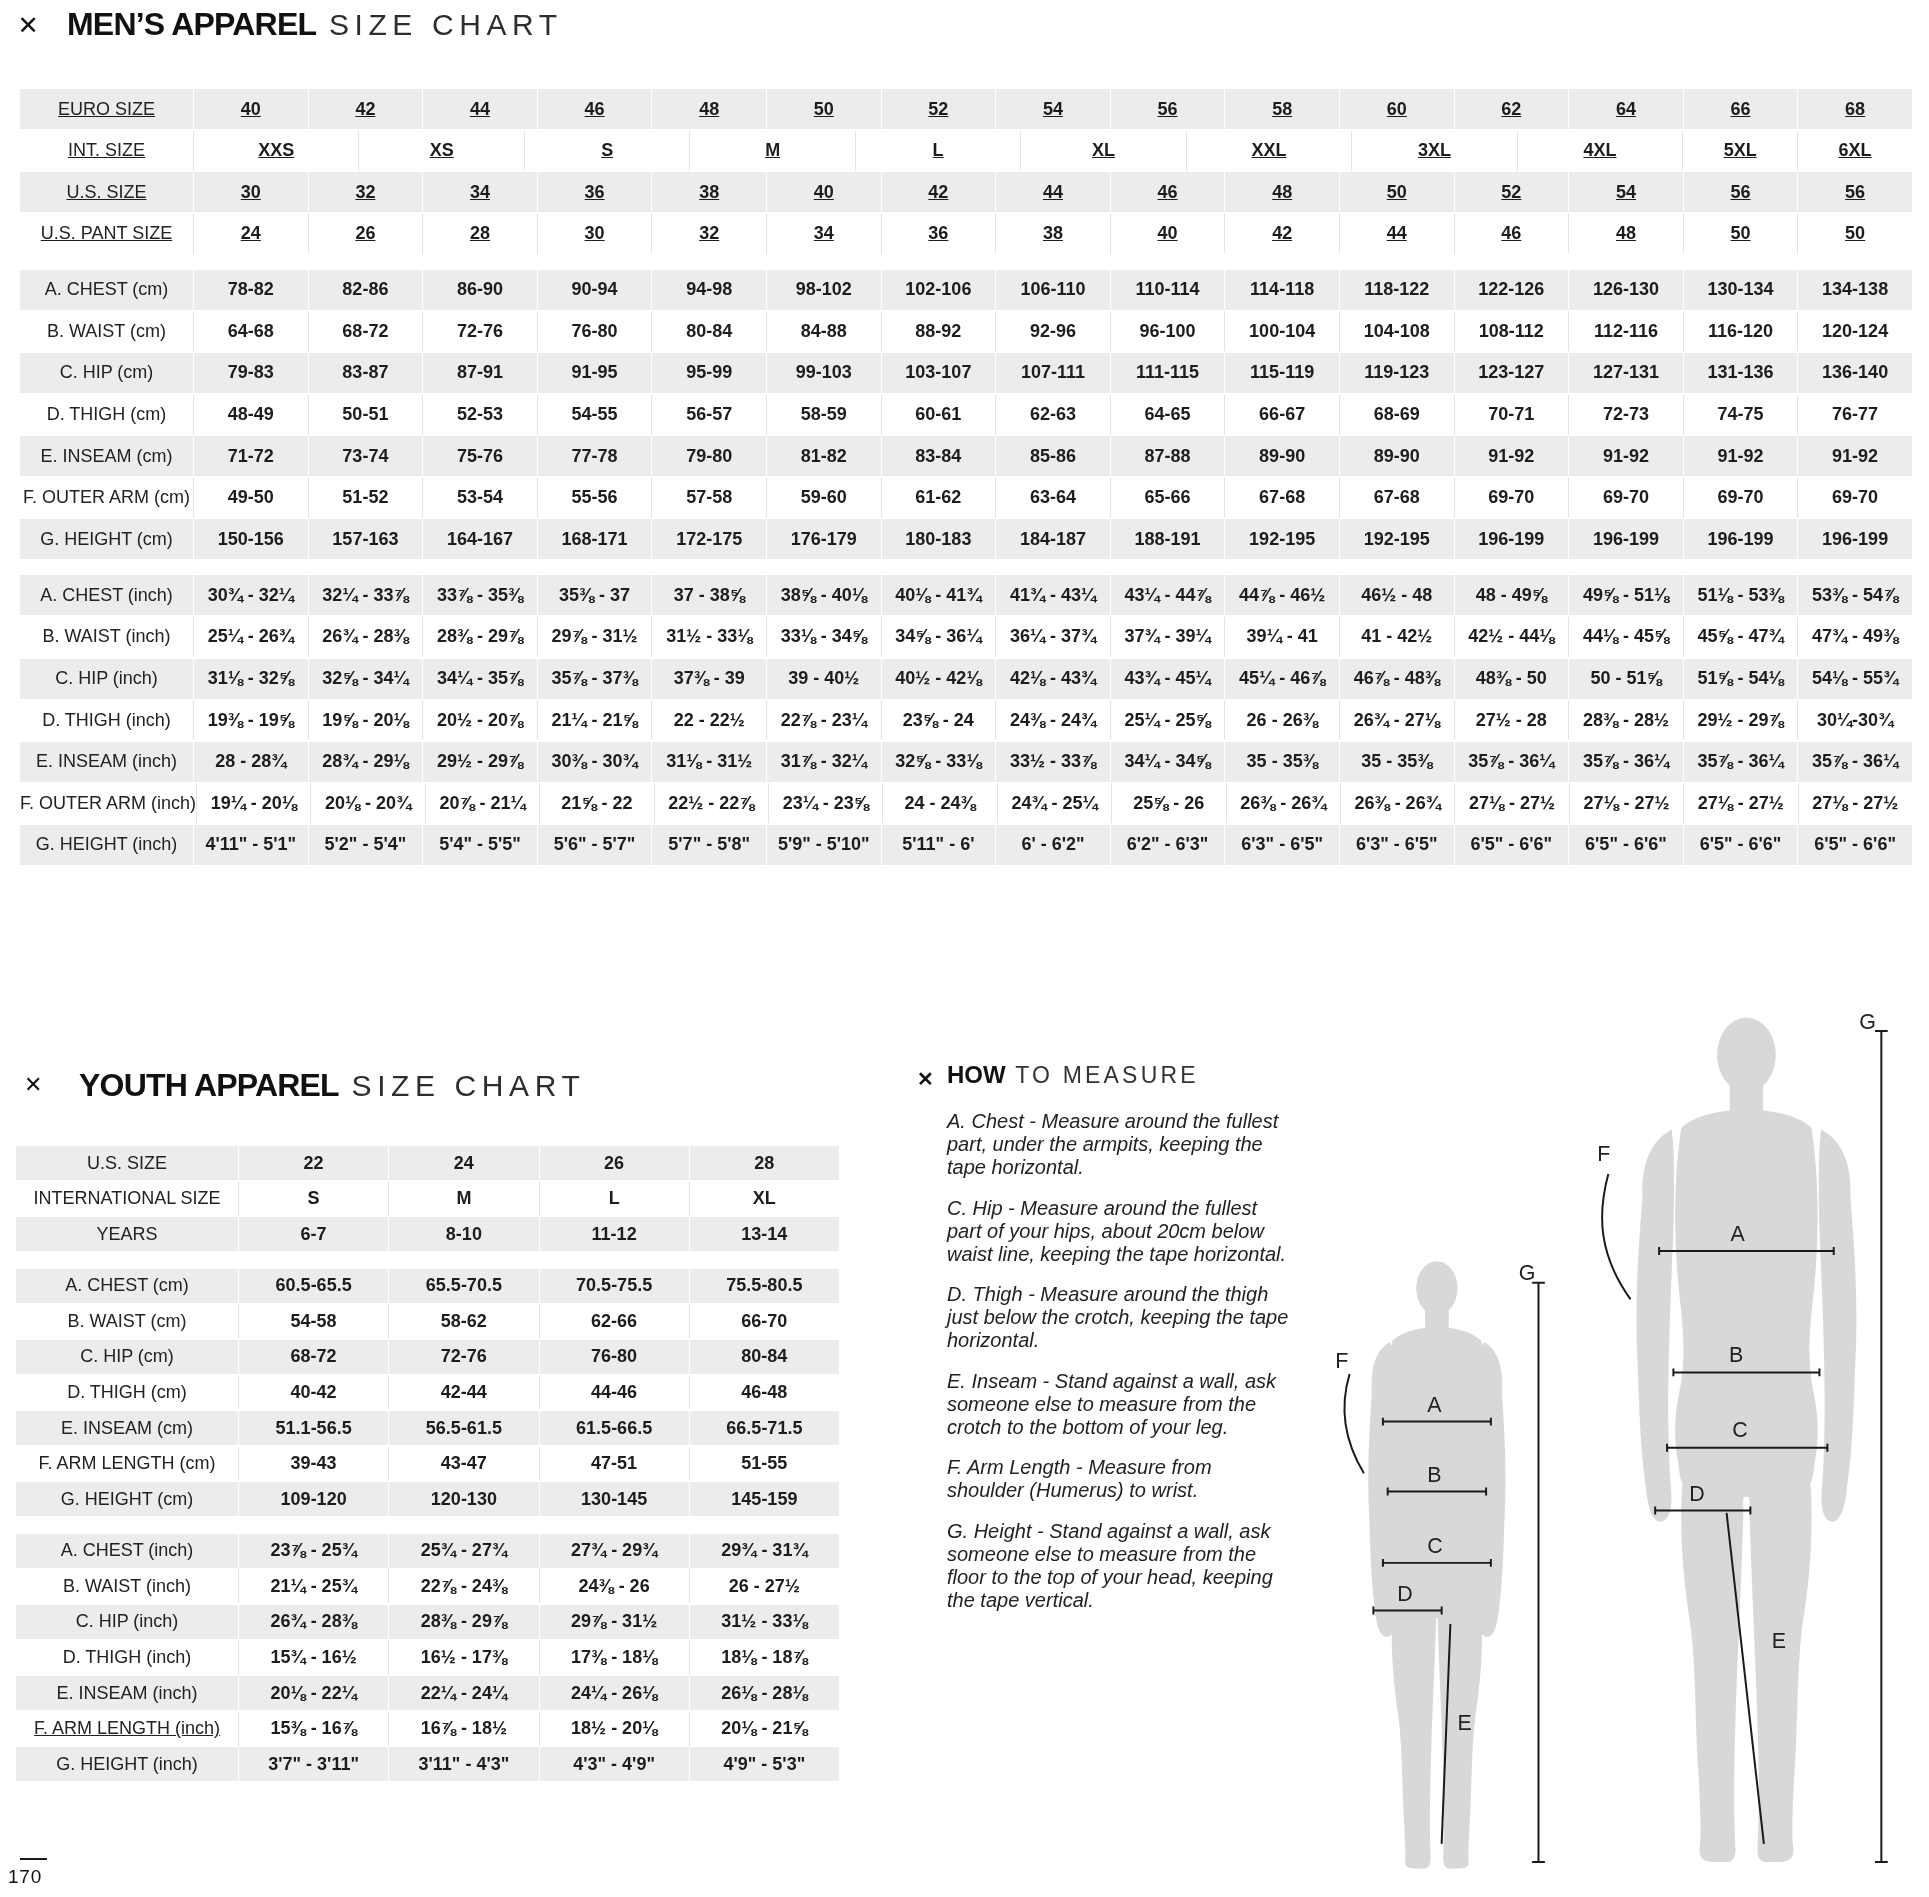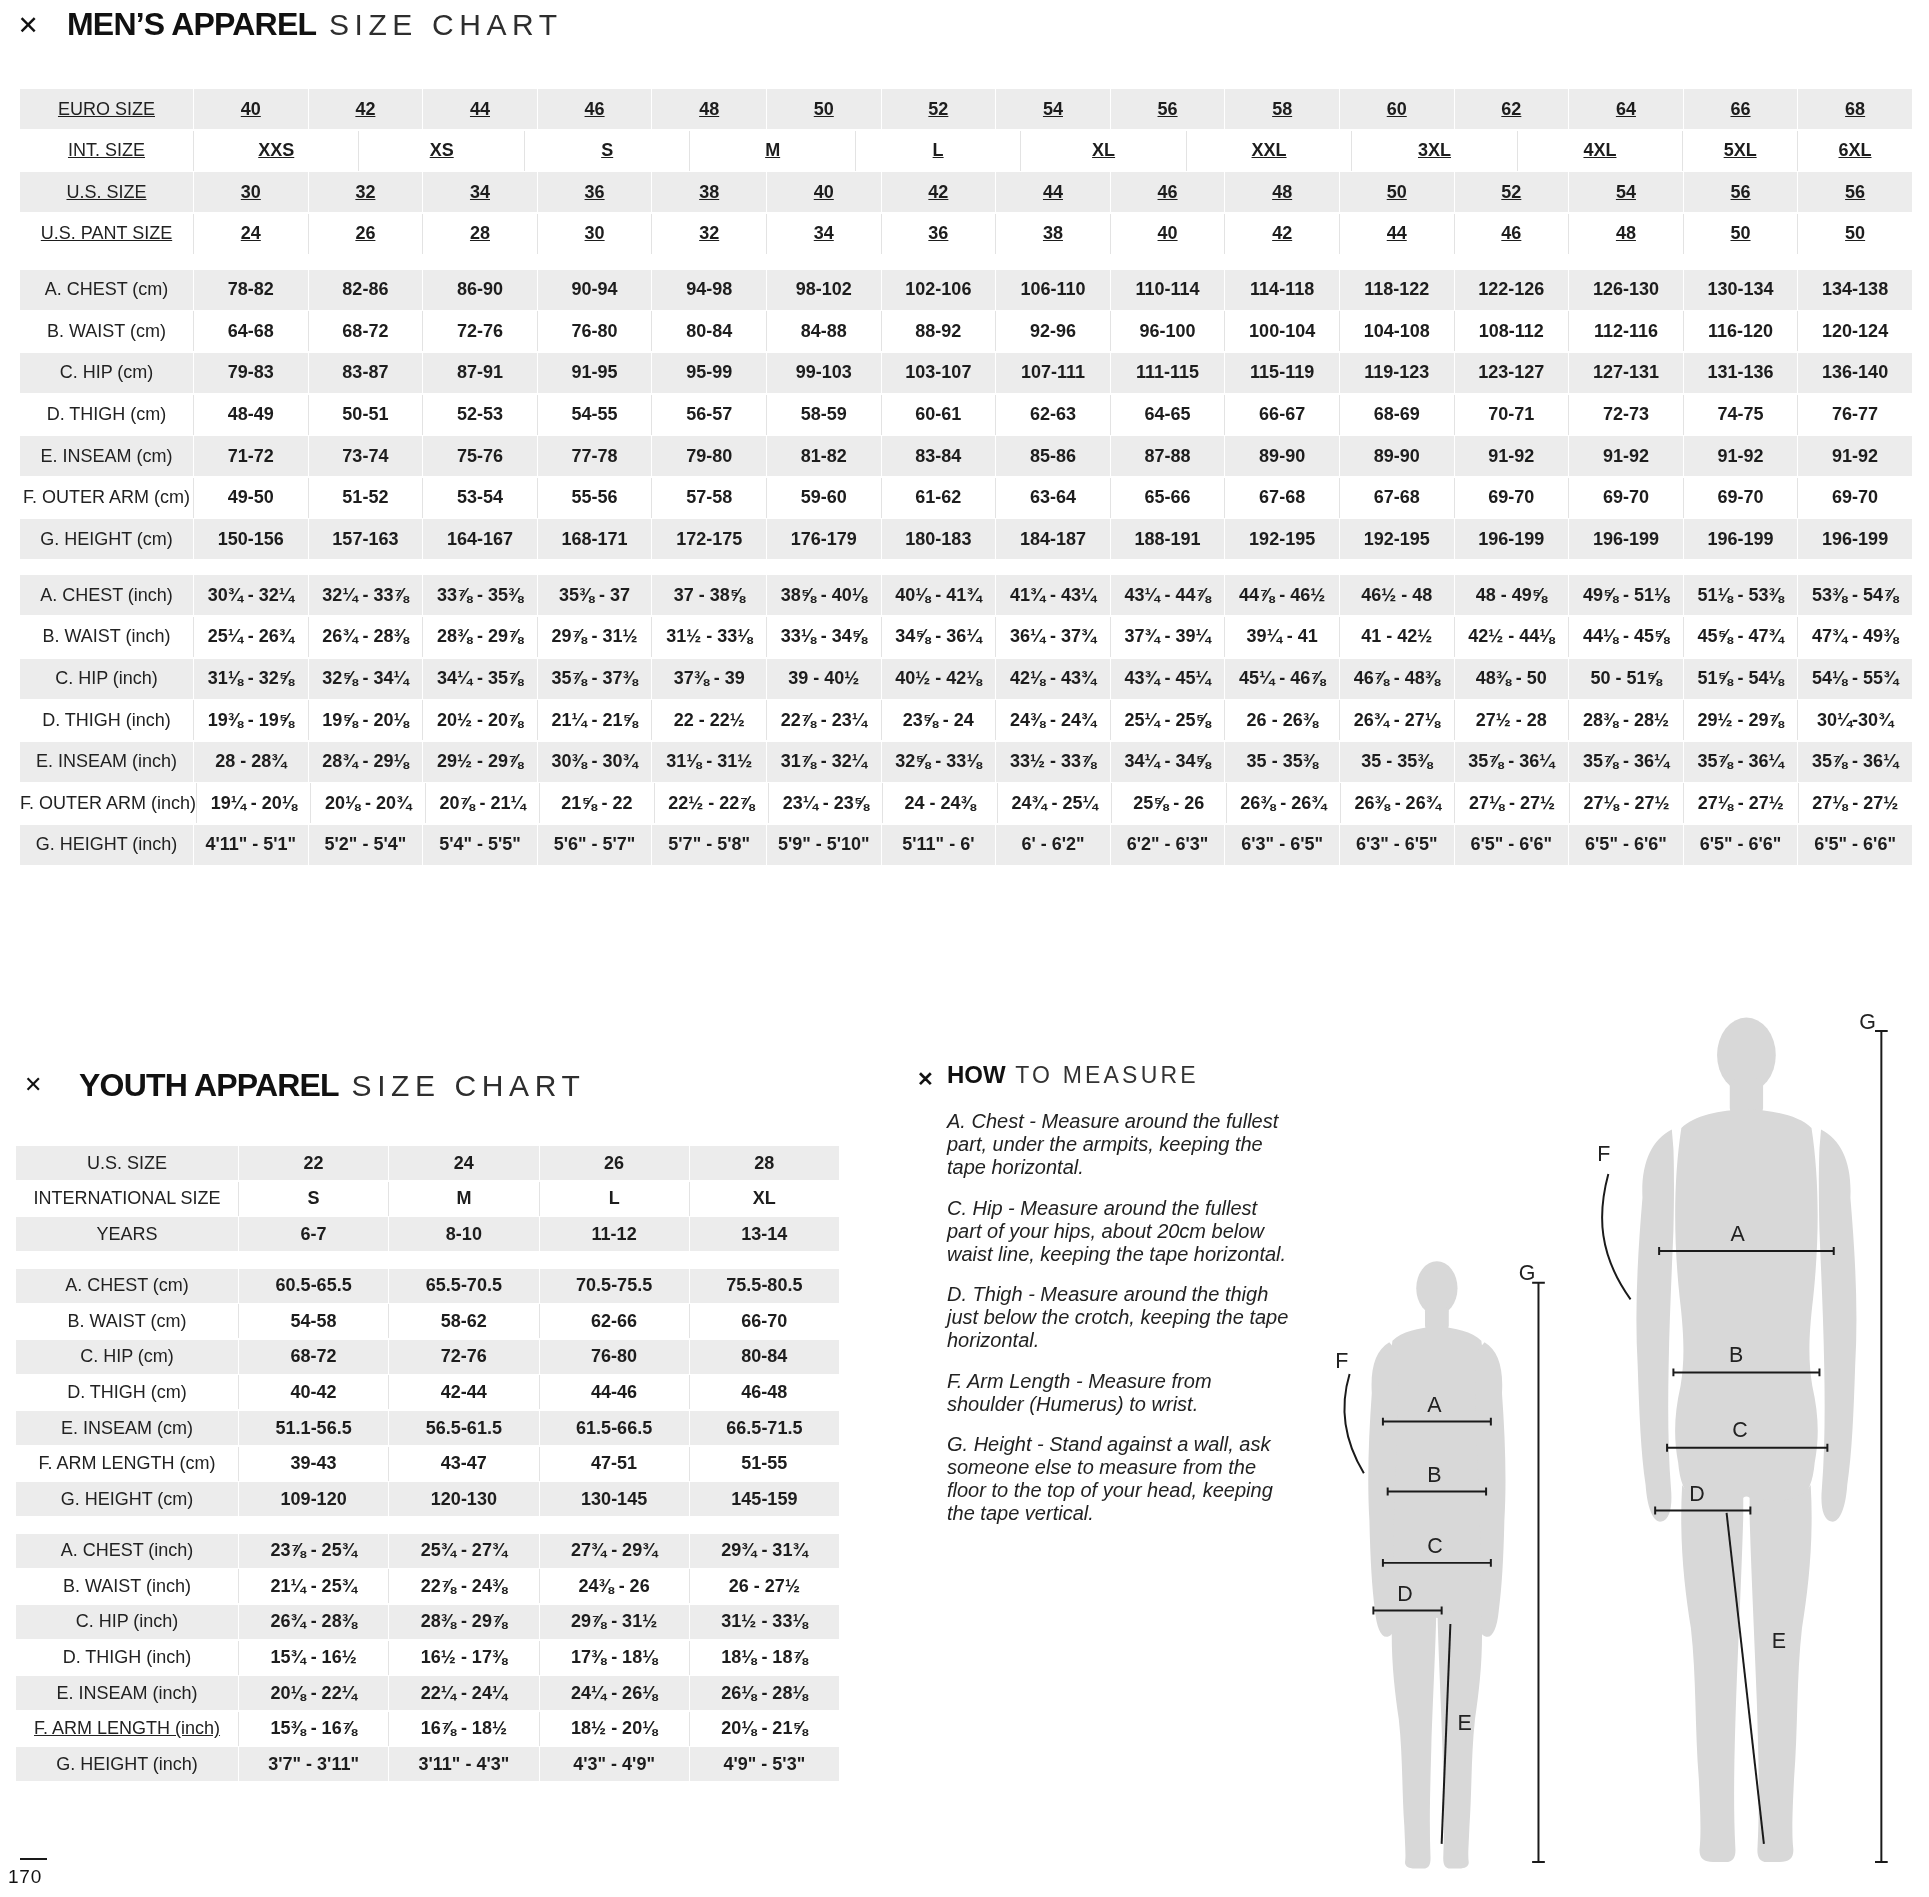--- a/index.html
+++ b/index.html
@@ -507,20 +507,21 @@
 
 <div class="close" style="left:917px;top:1069px;font-size:20px;font-weight:600">✕</div>
 <h3 class="section-title" style="left:947px;top:1061px;gap:9.5px">
   <span class="how-title-bold">HOW</span>
   <span class="how-title-light">TO MEASURE</span>
 </h3>
 <div class="abs" style="left:947px;top:1110px;width:346px">
   <p class="howp">A. Chest - Measure around the fullest part, under the armpits, keeping the tape horizontal.</p>
   <p class="howp">C. Hip - Measure around the fullest part of your hips, about 20cm below waist line, keeping the tape horizontal.</p>
   <p class="howp">D. Thigh - Measure around the thigh just below the crotch, keeping the tape horizontal.</p>
+  <p class="howp">E. Inseam - Stand against a wall, ask someone else to measure from the crotch to the bottom of your leg.</p>
   <p class="howp">F. Arm Length - Measure from shoulder (Humerus) to wrist.</p>
   <p class="howp">G. Height - Stand against a wall, ask someone else to measure from the floor to the top of your head, keeping the tape vertical.</p>
 </div>
 
 <svg class="abs" style="left:1294px;top:993px" width="635" height="881" viewBox="0 0 800 1110">
 
   <g>
     <ellipse class="bodyfill" cx="180" cy="372" rx="26" ry="34"></ellipse>
     <rect class="bodyfill" x="165" y="394" width="30" height="32" rx="7"></rect>
     <path class="bodyfill" d="M180,420 C156,422 136,427 124,438 C117,485 116,540 122,595 C126,630 126,655 122,680 C116,706 115,730 120,755 C122,772 127,784 136,789 Q162,799 178,788 Q180,786 182,788 Q198,799 224,789 C233,784 238,772 240,755 C245,730 244,706 238,680 C234,655 234,630 238,595 C244,540 243,485 236,438 C224,427 204,422 180,420 Z"></path>

